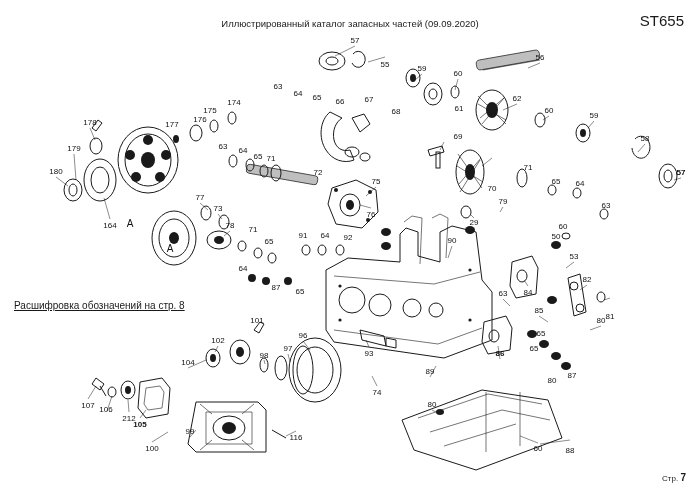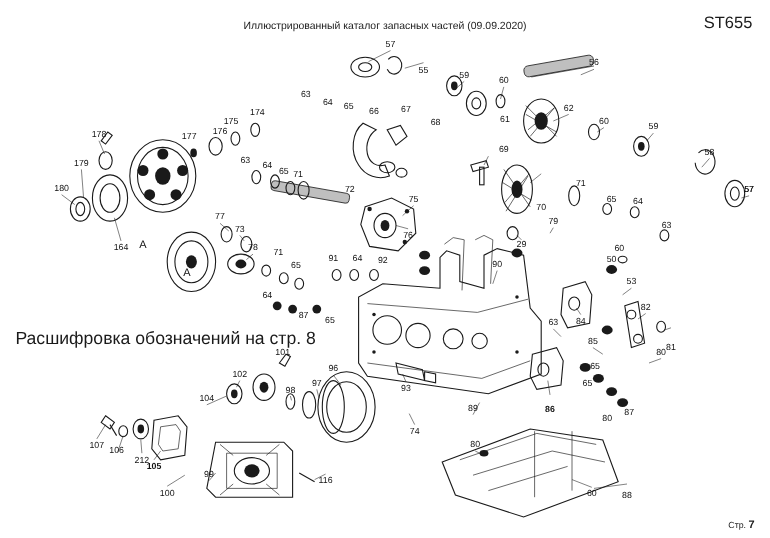--- a/index.html
+++ b/index.html
@@ -62,22 +62,23 @@
     position: absolute;
     right: 16px;
     top: 12px;
     font-size: 15px;
     color: #1a1a1a;
   }
   .note-text {
     position: absolute;
     left: 14px;
     top: 300px;
-    font-size: 16px;
+    font-size: 10px;
     color: #1a1a1a;
+    text-decoration: underline;
   }
   .footer {
     position: absolute;
     right: 14px;
     bottom: 6px;
     font-size: 8px;
     color: #1a1a1a;
   }
   .footer b { font-size: 10px; }
 
@@ -436,21 +437,21 @@
       <div class="lbl" style="left: 541px; top: 333px;">65</div>
       <div class="lbl" style="left: 601px; top: 320px;">80</div>
       <div class="lbl" style="left: 257px; top: 320px;">101</div>
       <div class="lbl" style="left: 303px; top: 335px;">96</div>
       <div class="lbl" style="left: 218px; top: 340px;">102</div>
       <div class="lbl" style="left: 264px; top: 355px;">98</div>
       <div class="lbl" style="left: 288px; top: 348px;">97</div>
       <div class="lbl" style="left: 369px; top: 353px;">93</div>
       <div class="lbl" style="left: 188px; top: 362px;">104</div>
       <div class="lbl" style="left: 430px; top: 371px;">89</div>
-      <div class="lbl" style="left: 500px; top: 372px; font-weight: bold;">86</div>
+      <div class="lbl" style="left: 500px; top: 353px; font-weight: bold;">86</div>
       <div class="lbl" style="left: 534px; top: 348px;">65</div>
       <div class="lbl" style="left: 552px; top: 380px;">80</div>
       <div class="lbl" style="left: 572px; top: 375px;">87</div>
       <div class="lbl" style="left: 88px; top: 405px;">107</div>
       <div class="lbl" style="left: 106px; top: 409px;">106</div>
       <div class="lbl" style="left: 129px; top: 418px; text-align: right;">212</div>
       <div class="lbl" style="left: 140px; top: 424px; font-weight: bold;">105</div>
       <div class="lbl" style="left: 377px; top: 392px;">74</div>
       <div class="lbl" style="left: 432px; top: 404px;">80</div>
       <div class="lbl" style="left: 190px; top: 431px;">99</div>

